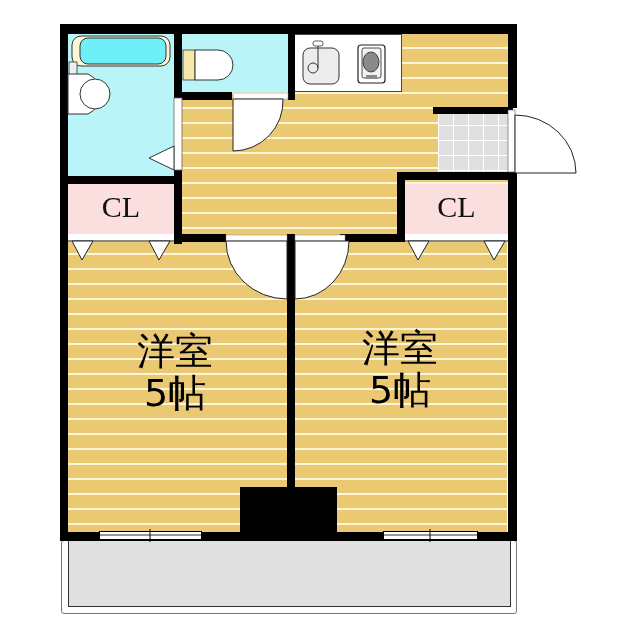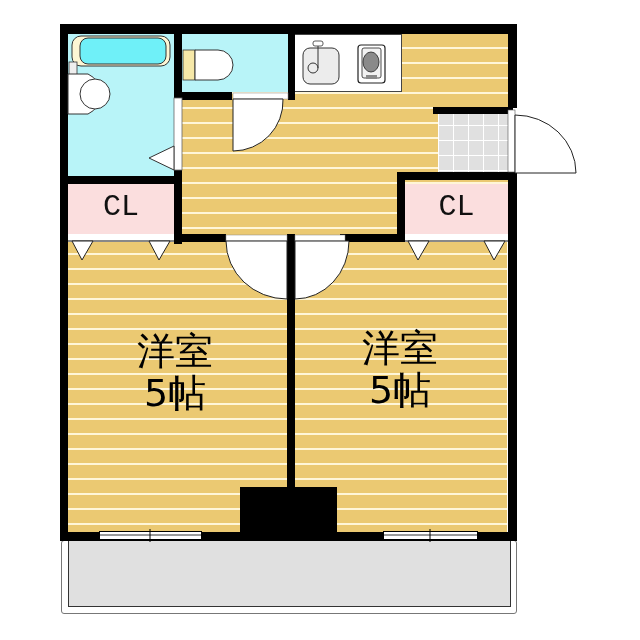--- a/index.html
+++ b/index.html
@@ -4,21 +4,21 @@
 <style>
   html,body{margin:0;padding:0;background:#ffffff;}
   body{width:640px;height:640px;position:relative;overflow:hidden;font-family:"DejaVu Sans","Liberation Sans",sans-serif;}
   .abs{position:absolute;}
   .floor{background-color:#ebc972;background-image:repeating-linear-gradient(to bottom,#ebc972 0px,#ebc972 13px,#fff6d8 13px,#fff6d8 15px);}
   .wet{background:#b8f4f8;}
   .cl{background:#fbdede;}
   .tile{background-color:#e0e0e0;background-image:linear-gradient(to right,#ffffff 1px,transparent 1px),linear-gradient(to bottom,#ffffff 1px,transparent 1px);background-size:15px 15px;}
   .wall{background:#000;}
   .label-big{font-size:38px;line-height:42px;color:#000;text-align:center;font-family:"DejaVu Sans",sans-serif;}
-  .label-cl{font-size:30px;color:#111;text-align:center;font-family:Liberation Mono, monospace;}
+  .label-cl{font-size:30px;color:#111;text-align:center;font-family:Liberation Serif, serif;}
   svg{position:absolute;left:0;top:0;}
 </style>
 </head>
 <body>
 
 <div class="abs" style="left:61px;top:540px;width:454px;height:72px;border:1px solid #777;border-radius:3px;background:#fff;"></div>
 <div class="abs" style="left:68px;top:540px;width:441px;height:66px;background:#e0e0e0;border:1px solid #333;border-top:none;"></div>
 
 <div class="abs floor" style="left:176px;top:34px;width:332px;height:204px;"></div>
 <div class="abs floor" style="left:68px;top:240px;width:220px;height:292px;"></div>

